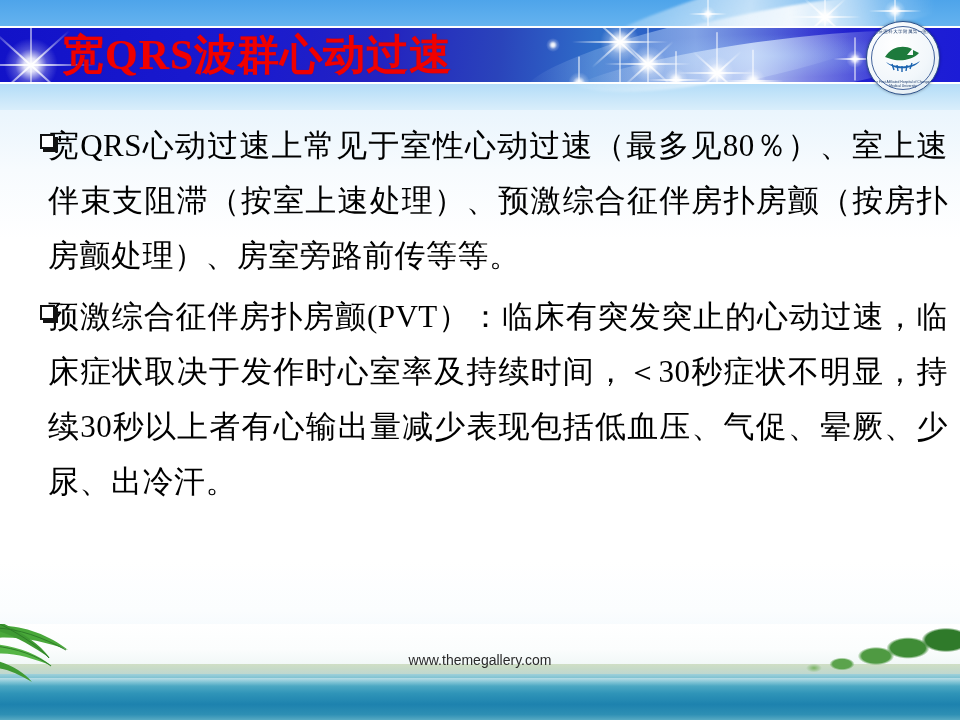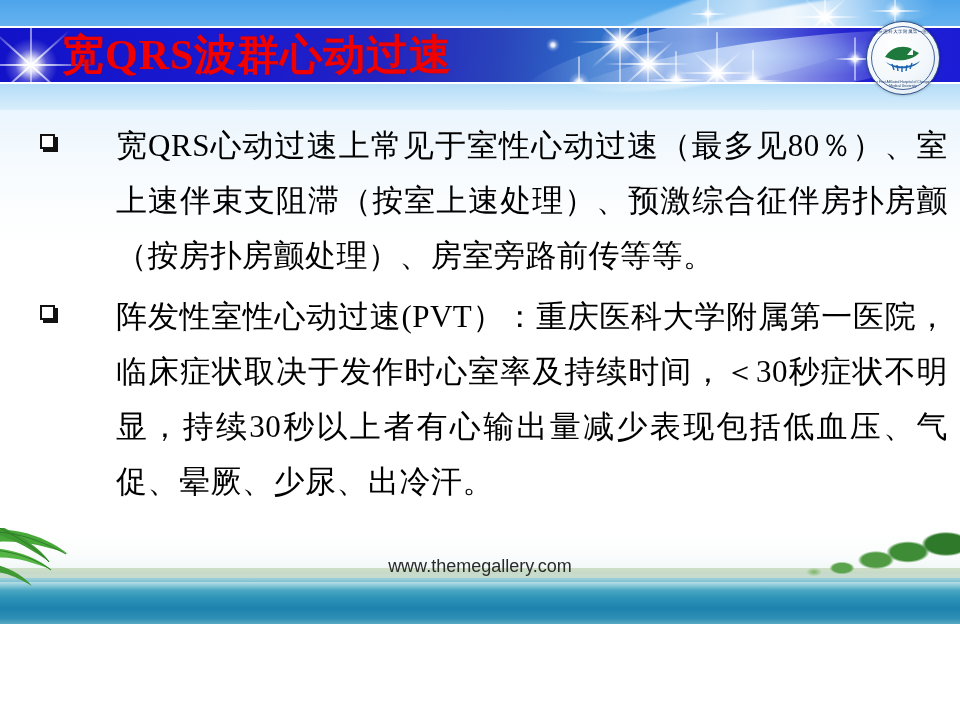--- a/index.html
+++ b/index.html
@@ -3,21 +3,21 @@
 <meta charset="utf-8">
 <style>
   html, body {
     margin: 0;
     padding: 0;
     background: #ffffff;
   }
   .slide {
     position: relative;
     width: 960px;
-    height: 624px;
+    height: 720px;
     overflow: hidden;
     font-family: "Liberation Serif", "DejaVu Serif", serif;
     background: linear-gradient(to bottom,
         #bcdcf6 0px,
         #d7ecfb 60px,
         #eaf5fd 110px,
         #f7fbfe 170px,
         #ffffff 240px,
         #ffffff 560px,
         #fbfdfe 610px,
@@ -166,21 +166,21 @@
   }
 
   
   .body {
     position: absolute;
     left: 0; top: 118px;
     width: 960px;
   }
   .bullet-row {
     position: relative;
-    padding-left: 116px;
+    padding-left: 48px;
     padding-right: 12px;
     margin-bottom: 6px;
   }
   .bullet-marker {
     position: absolute;
     left: 40px; top: 16px;
     width: 15px; height: 15px;
     background: #ffffff;
     border: 2.5px solid #121212;
     box-shadow: 3px 3px 0 0 #121212;
@@ -246,21 +246,21 @@
       -1px 1px 0 #ffffff, 1px 1px 0 #ffffff,
       0 0 3px #ffffff;
     white-space: nowrap;
     z-index: 4;
   }
   .footer-url {
     position: absolute;
     left: 0; right: 0; top: 28px;
     text-align: center;
     font-family: "Liberation Sans", "DejaVu Sans", sans-serif;
-    font-size: 18px;
+    font-size: 14px;
     color: #2a2a2a;
     z-index: 5;
   }
 </style>
 </head>
 <body>
 
 <div class="slide">
 
   <div class="sky-strip">
@@ -359,21 +359,21 @@
 
   <div class="body">
 
     <div class="bullet-row">
       <div class="bullet-marker"></div>
       <div class="bullet-text">宽QRS心动过速上常见于室性心动过速（最多见80％）、室上速伴束支阻滞（按室上速处理）、预激综合征伴房扑房颤（按房扑房颤处理）、房室旁路前传等等。</div>
     </div>
 
     <div class="bullet-row">
       <div class="bullet-marker"></div>
-      <div class="bullet-text">阵发性室性心动过速(PVT）：重庆医科大学附属第一医院，临床症状取决于发作时心室率及持续时间，＜30秒症状不明显，持续30秒以上者有心输出量减少表现包括低血压、气促、晕厥、少尿、出冷汗。</div>
+      <div class="bullet-text">预激综合征伴房扑房颤(PVT）：临床有突发突止的心动过速，临床症状取决于发作时心室率及持续时间，＜30秒症状不明显，持续30秒以上者有心输出量减少表现包括低血压、气促、晕厥、少尿、出冷汗。</div>
     </div>
 
   </div>
 
   <div class="footer">
     <div class="far-sky"></div>
     <div class="shore"></div>
     <div class="trees-right"></div>
     <div class="water"></div>
     <div class="water-shine"></div>

